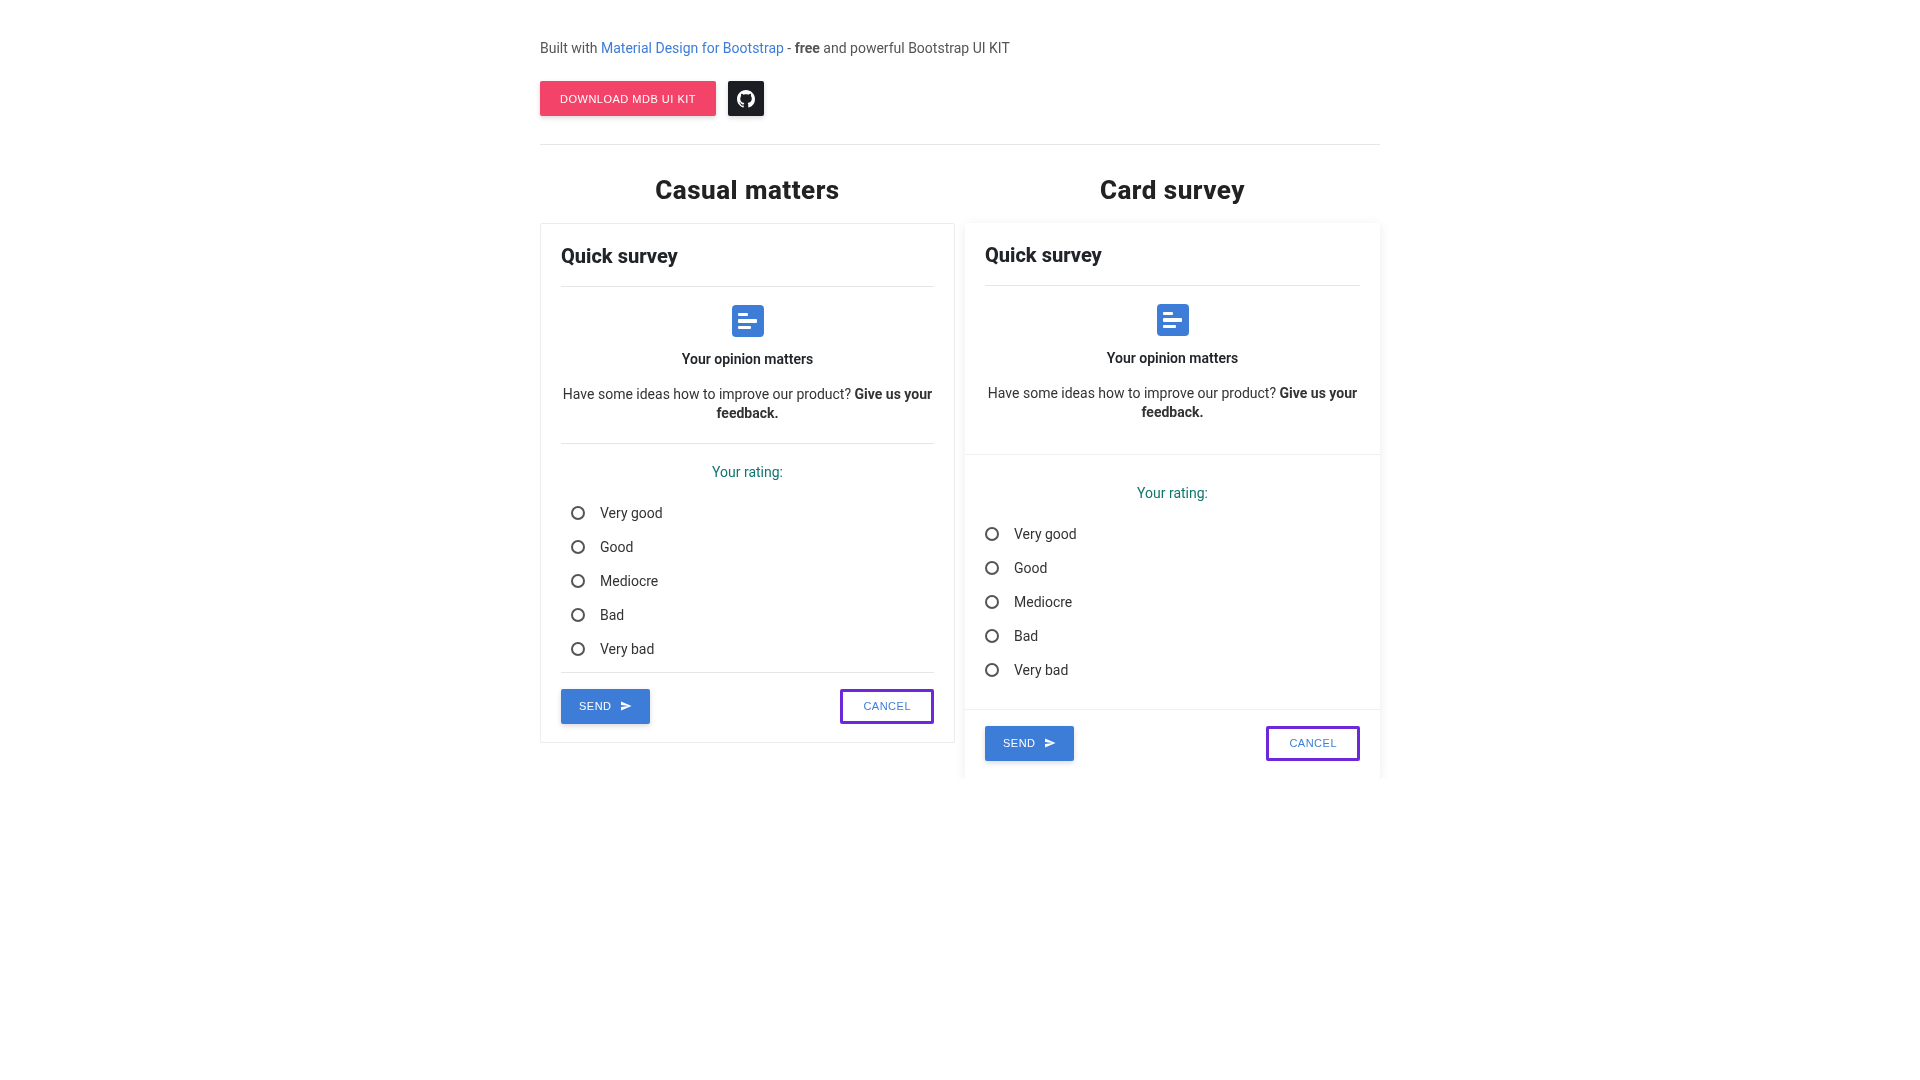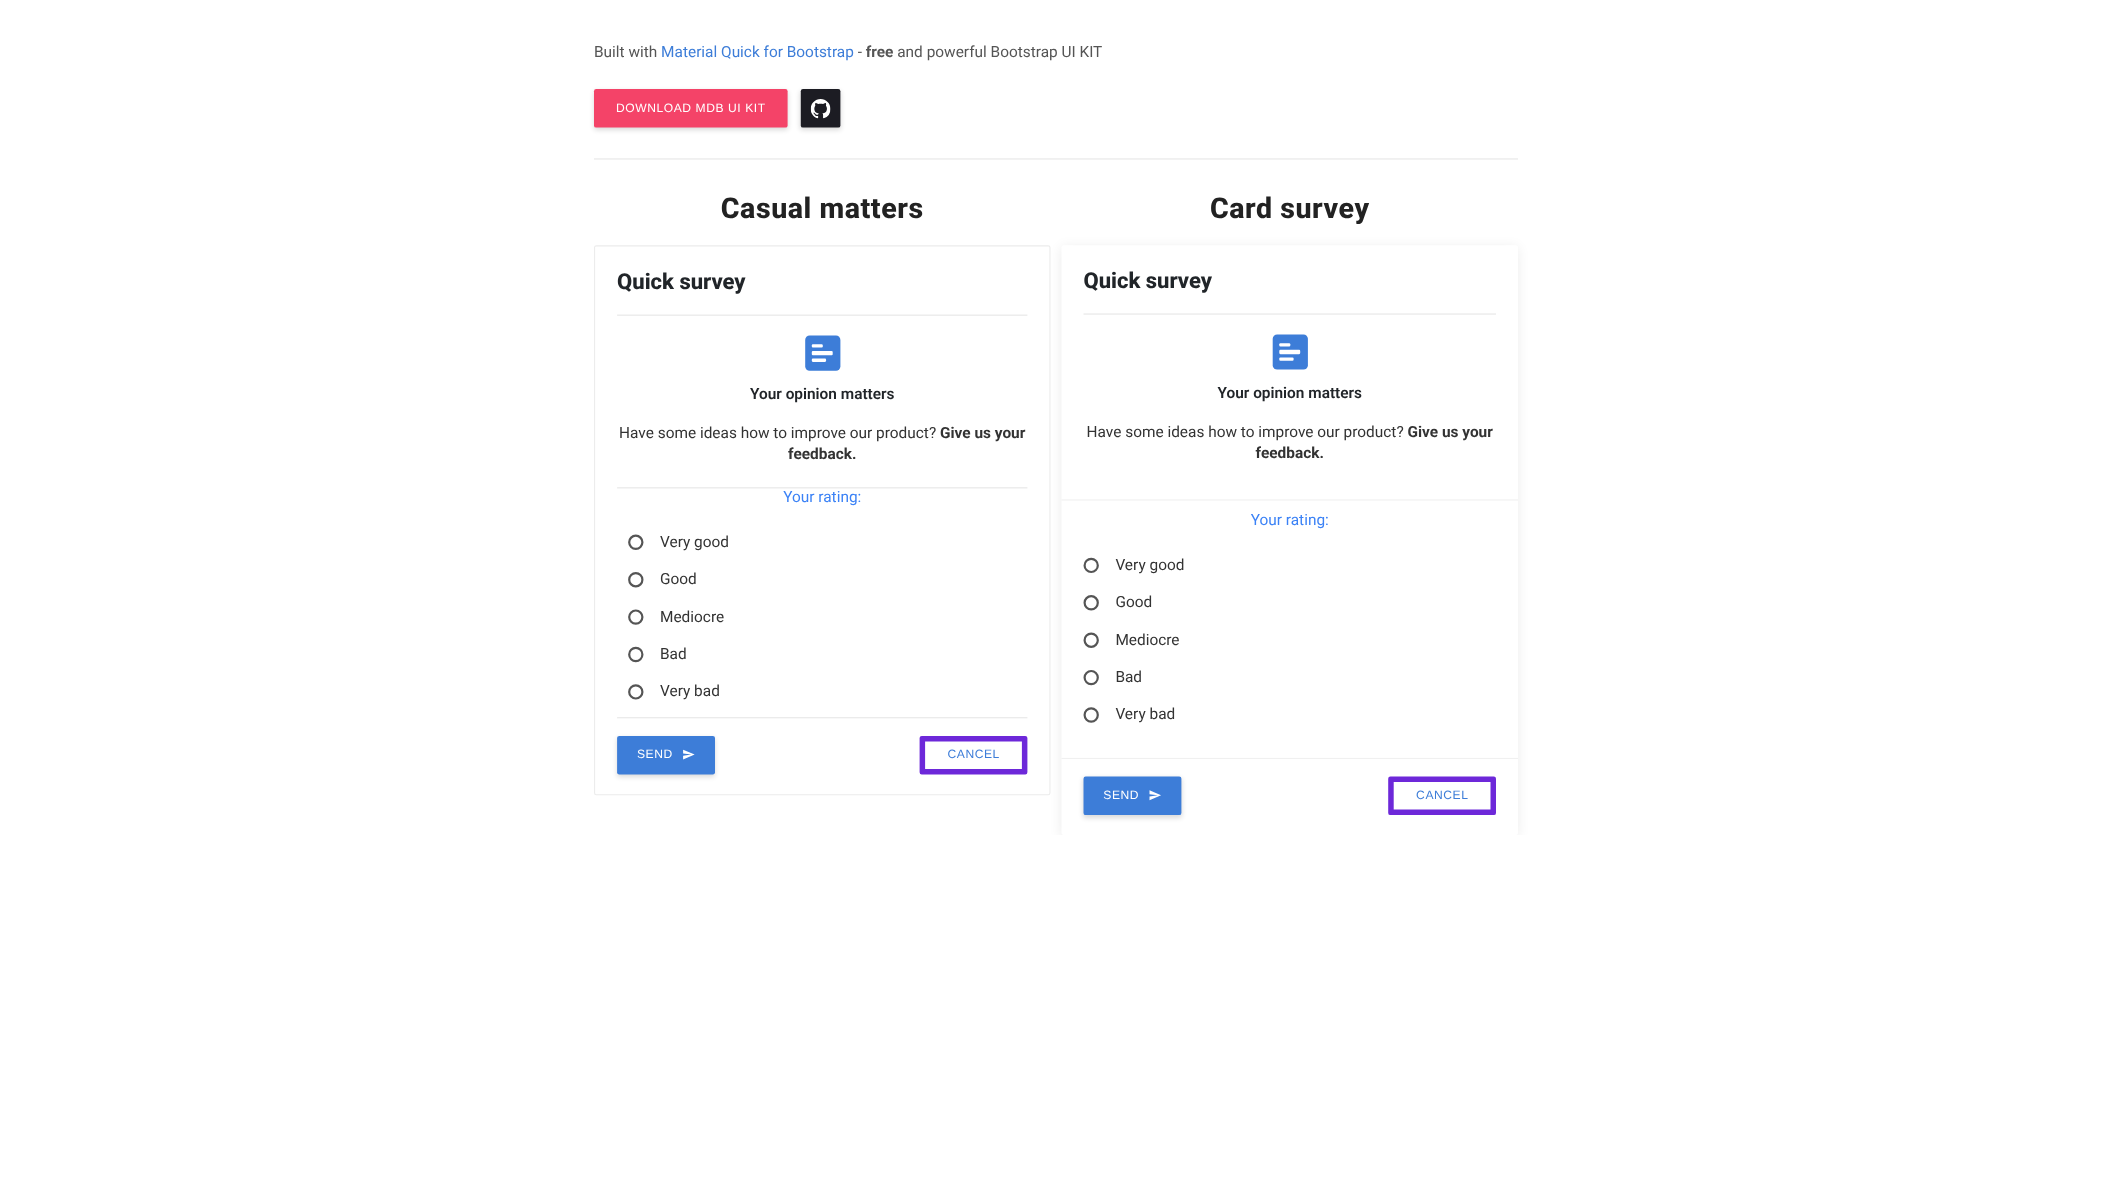--- a/index.html
+++ b/index.html
@@ -6,38 +6,38 @@
 body { font-family: -apple-system, BlinkMacSystemFont, "Segoe UI", Roboto, Arial, sans-serif; background: #fff; color: #212529; width: 1920px; }
 .container { width: 840px; margin: 0 auto; padding: 0; }
 .header-section { padding-top: 40px; padding-bottom: 10px; }
 .header-text { font-size: 14px; color: #555; }
 .header-text a { color: #3d7dd8; text-decoration: none; }
 .header-buttons { margin-top: 25px; display: flex; gap: 12px; padding-bottom: 18px; }
 .btn { display: inline-flex; align-items: center; justify-content: center; border: none; cursor: pointer; font-size: 11px; font-weight: 500; letter-spacing: 0.5px; text-transform: uppercase; border-radius: 2px; padding: 0 20px; height: 35px; box-shadow: 0 2px 5px rgba(0,0,0,0.15); }
 .btn-red { background: #f44368; color: #fff; }
 .btn-black { background: #1c1c23; color: #fff; width: 36px; height: 35px; padding: 0; }
 .btn-primary { background: #3d7dd8; color: #fff; }
-.btn-outline { background: transparent; color: #3d7dd8; border: 5px solid #6d28d9; box-shadow: none; text-align: center; }
+.btn-outline { background: transparent; color: #3d7dd8; border: 3px solid #6d28d9; box-shadow: none; text-align: center; }
 hr.head-hr { border: none; border-top: 1px solid #e6e6e6; margin-top: 0; }
 .columns { display: flex; gap: 10px; margin-top: 30px; }
 .col { flex: 1; min-width: 0; }
 .col-title { font-size: 26px; font-weight: 800; color: #222; text-align: center; margin-bottom: 18px; letter-spacing: 0.5px; }
 .card { background: #fff; border: 1px solid #ececec; border-radius: 2px; box-shadow: 0 2px 10px rgba(0,0,0,0.06); }
 .card-inner { padding: 20px 20px 18px; }
 .card-title { font-size: 20px; font-weight: 800; text-align: left; margin-bottom: 18px; }
 hr.card-hr { border: none; border-top: 1px solid #e6e6e6; }
 .icon-box { width: 32px; height: 32px; background: #3d7dd8; border-radius: 4px; margin: 18px auto 14px; display: flex; flex-direction: column; justify-content: center; gap: 3px; padding: 7px 6px; }
 .icon-box span { display: block; height: 3.5px; background: #fff; border-radius: 1px; }
 .icon-box span:nth-child(1) { width: 10px; }
 .icon-box span:nth-child(2) { width: 19px; }
 .icon-box span:nth-child(3) { width: 13px; }
 .subtitle { font-size: 14px; font-weight: 600; text-align: center; margin-bottom: 18px; }
 .desc { font-size: 14px; color: #333; text-align: center; margin-bottom: 20px; line-height: 1.35; }
 .desc b { font-weight: 700; }
-.rating-label { font-size: 14px; color: #3b82f6; text-align: center; margin: 0 0 16px; }
+.rating-label { font-size: 14px; color: #0f766e; text-align: center; margin: 20px 0 16px; }
 .options { padding: 0 10px 6px; }
 .option-row { display: flex; align-items: center; gap: 15px; padding: 9px 0; }
 .radio { width: 14px; height: 14px; border: 2px solid #555; border-radius: 50%; flex-shrink: 0; }
 .option-label { font-size: 14px; color: #333; }
 .actions { display: flex; justify-content: space-between; padding: 14px 20px 18px; }
 .actions-card { display: flex; justify-content: space-between; padding: 16px 20px 18px; border-top: 1px solid #f0f0f0; }
 .btn-send { background: #3d7dd8; color: #fff; padding: 0 18px; height: 35px; display: inline-flex; align-items: center; gap: 8px; }
 .modal-buttons { display: flex; gap: 10px; justify-content: center; flex-wrap: wrap; }
 .modal-buttons .btn { padding: 0 20px; }
 svg.send-icon { width: 12px; height: 12px; fill: #fff; }
@@ -47,21 +47,21 @@
 .card-right { box-shadow: 0 2px 12px rgba(0,0,0,0.08); border: none; }
 .card-right .card-inner { padding: 20px 20px 0px; }
 .rating-section { border-top: 1px solid #f0f0f0; padding: 10px 20px 22px; }
 </style>
 </head>
 <body>
 
 <div class="container">
   <div class="header-section">
     <p class="header-text">
-      <span>Built with </span><a href="#">Material Quick for Bootstrap</a><span> - </span><b>free</b><span> and powerful Bootstrap UI KIT</span>
+      <span>Built with </span><a href="#">Material Design for Bootstrap</a><span> - </span><b>free</b><span> and powerful Bootstrap UI KIT</span>
     </p>
     <div class="header-buttons">
       <button class="btn btn-red">DOWNLOAD MDB UI KIT</button>
       <button class="btn btn-black">
         <svg class="github-icon" viewBox="0 0 16 16">
             <path d="M8 0C3.58 0 0 3.58 0 8c0 3.54 2.29 6.53 5.47 7.59.4.07.55-.17.55-.38 0-.19-.01-.82-.01-1.49-2.01.37-2.53-.49-2.69-.94-.09-.23-.48-.94-.82-1.13-.28-.15-.68-.52-.01-.53.63-.01 1.08.58 1.23.82.72 1.21 1.87.87 2.33.66.07-.52.28-.87.51-1.07-1.78-.2-3.64-.89-3.64-3.95 0-.87.31-1.59.82-2.15-.08-.2-.36-1.02.08-2.12 0 0 .67-.21 2.2.82.64-.18 1.32-.27 2-.27.68 0 1.36.09 2 .27 1.53-1.04 2.2-.82 2.2-.82.44 1.1.16 1.92.08 2.12.51.56.82 1.27.82 2.15 0 3.07-1.87 3.75-3.65 3.95.29.25.54.73.54 1.48 0 1.07-.01 1.93-.01 2.2 0 .21.15.46.55.38A8.013 8.013 0 0 0 16 8c0-4.42-3.58-8-8-8z"></path>
           </svg>
       </button>
     </div>
   </div>

